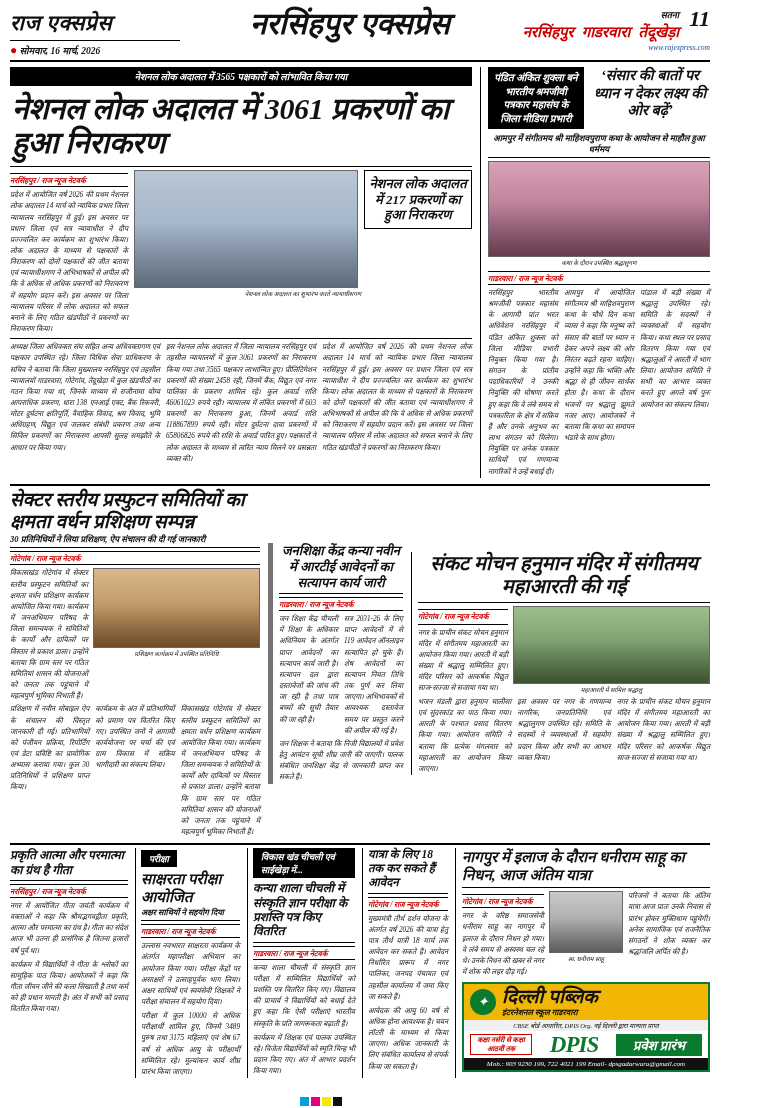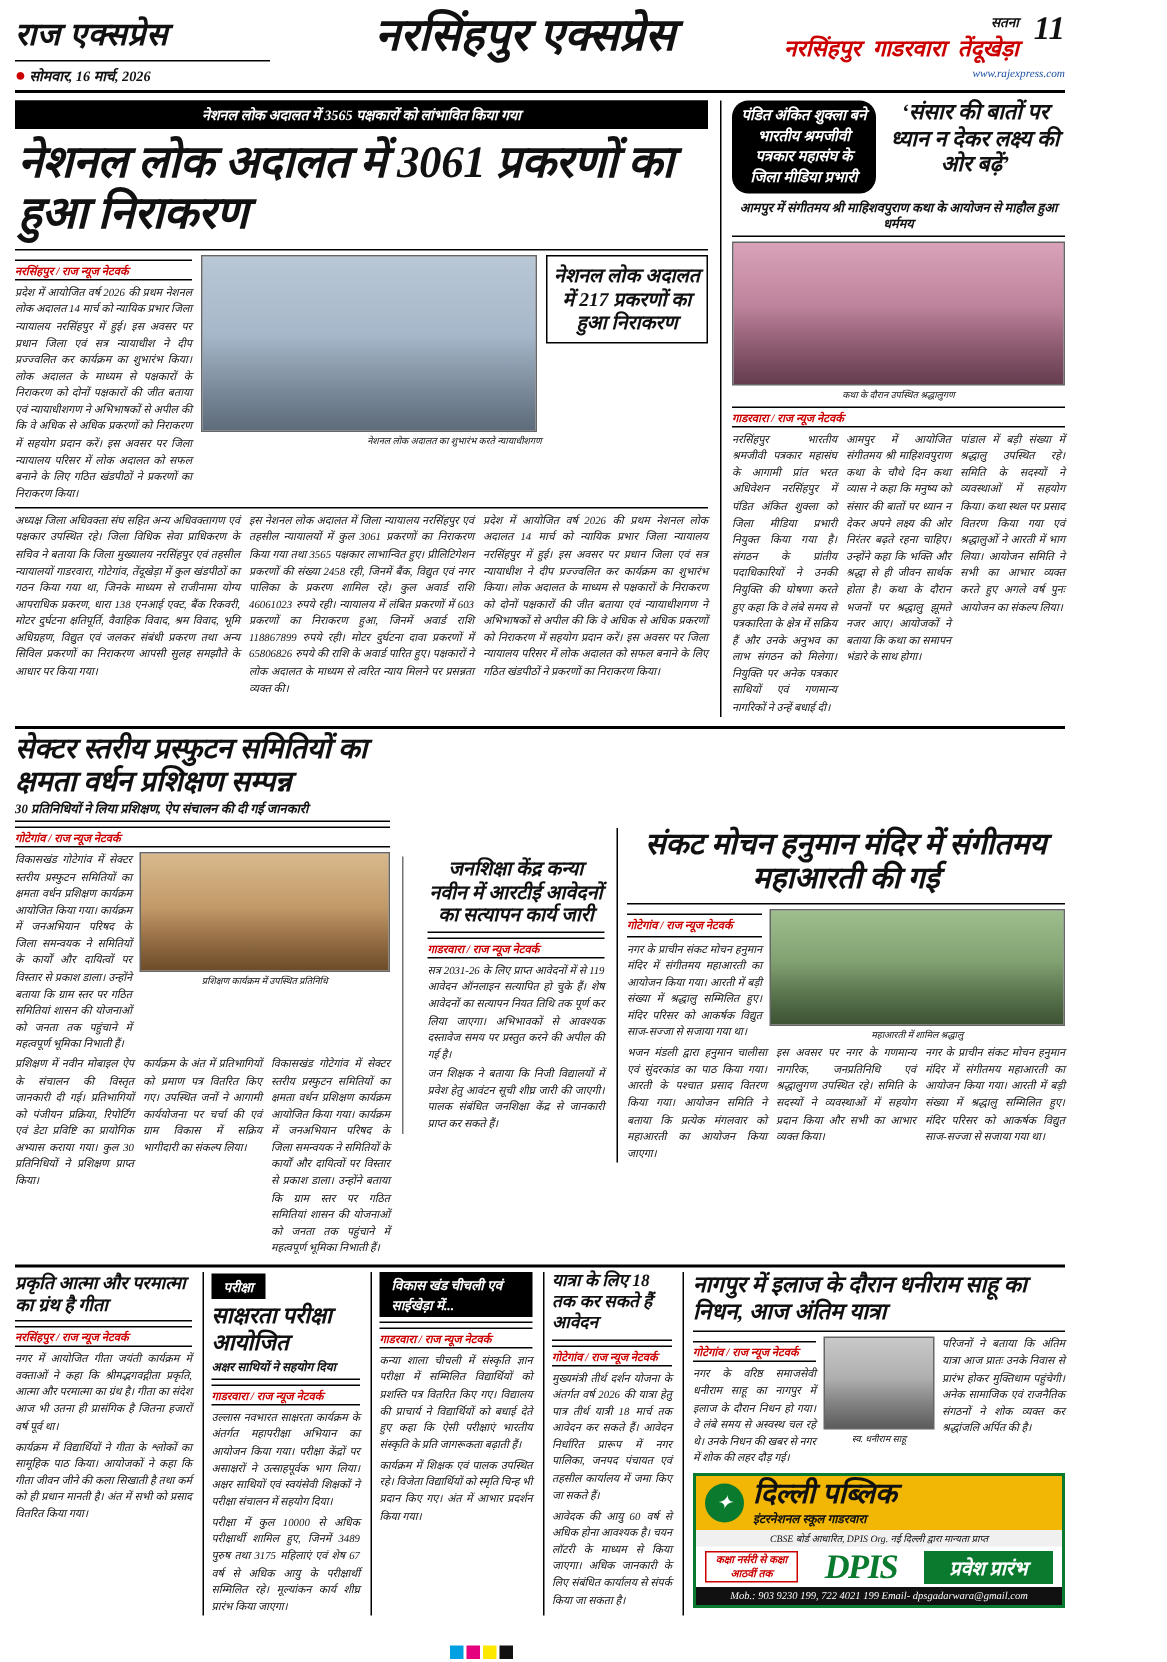--- a/index.html
+++ b/index.html
@@ -47,21 +47,21 @@
   .lead-kicker { border:1px solid #000; background:#000; color:#fff; font-size:9.5px; font-weight:bold; text-align:center; padding:2px 0; }
   .lead-head { font-size:30px; font-weight:bold; line-height:1.12; letter-spacing:-0.3px; padding:6px 2px 4px; }
   .lead-area { display:flex; gap:6px; }
   .lead-text-col { width:118px; }
   .lead-mid { flex:1; }
   .lead-photo { height:118px; }
   .cap { font-size:6.2px; text-align:center; padding:1px 0; }
   .box-head { border:1px solid #000; font-size:13px; font-weight:bold; text-align:center; line-height:1.2; padding:5px 4px; }
 
   
-  .rt-head-black { background:#000; color:#fff; font-size:10px; font-weight:bold; line-height:1.35; padding:4px 5px; text-align:center;border-radius:11px;}
+  .rt-head-black { background:#000; color:#fff; font-size:10px; font-weight:bold; line-height:1.35; padding:4px 5px; text-align:center;}
   .rt-head { font-size:14.5px; font-weight:bold; line-height:1.22; text-align:center; }
   .rt-sub { font-size:8.5px; font-weight:bold; text-align:center; margin-top:3px; }
 
   
   .sec-head-big { font-size:19px; font-weight:bold; line-height:1.18; }
   .sec-sub { font-size:8.5px; font-weight:bold; }
   .sec-head-mid { font-size:13px; font-weight:bold; line-height:1.2; text-align:center;}
   .sec-head-right { font-size:20px; font-weight:bold; line-height:1.18; text-align:center;}
 
   
@@ -186,25 +186,26 @@
           <div class="cap">प्रशिक्षण कार्यक्रम में उपस्थित प्रतिनिधि</div>
         </div>
       </div>
       <div class="cols" style="margin-top:2px;">
         <div class="col body-text">प्रशिक्षण में नवीन मोबाइल ऐप के संचालन की विस्तृत जानकारी दी गई। प्रतिभागियों को पंजीयन प्रक्रिया, रिपोर्टिंग एवं डेटा प्रविष्टि का प्रायोगिक अभ्यास कराया गया। कुल 30 प्रतिनिधियों ने प्रशिक्षण प्राप्त किया।</div>
         <div class="col body-text">कार्यक्रम के अंत में प्रतिभागियों को प्रमाण पत्र वितरित किए गए। उपस्थित जनों ने आगामी कार्ययोजना पर चर्चा की एवं ग्राम विकास में सक्रिय भागीदारी का संकल्प लिया।</div>
         <div class="col body-text">विकासखंड गोटेगांव में सेक्टर स्तरीय प्रस्फुटन समितियों का क्षमता वर्धन प्रशिक्षण कार्यक्रम आयोजित किया गया। कार्यक्रम में जनअभियान परिषद के जिला समन्वयक ने समितियों के कार्यों और दायित्वों पर विस्तार से प्रकाश डाला। उन्होंने बताया कि ग्राम स्तर पर गठित समितियां शासन की योजनाओं को जनता तक पहुंचाने में महत्वपूर्ण भूमिका निभाती हैं।</div>
       </div>
     </div>
 
-    <div style="width:135px; border-left:1px solid #737373; padding-left:16px;">
+    <div style="width:135px; border-left:5px solid #737373; padding-left:6px;">
       <div class="sec-head-mid">जनशिक्षा केंद्र कन्या नवीन में आरटीई आवेदनों का सत्यापन कार्य जारी</div>
       <div class="rule"></div>
       <div class="byline"><span class="red">गाडरवारा / राज न्यूज नेटवर्क</span></div>
       <div class="cols">
+        <div class="col body-text">जन शिक्षा केंद्र चीचली में शिक्षा के अधिकार अधिनियम के अंतर्गत प्राप्त आवेदनों का सत्यापन कार्य जारी है। सत्यापन दल द्वारा दस्तावेजों की जांच की जा रही है तथा पात्र बच्चों की सूची तैयार की जा रही है।</div>
         <div class="col body-text">सत्र 2031-26 के लिए प्राप्त आवेदनों में से 119 आवेदन ऑनलाइन सत्यापित हो चुके हैं। शेष आवेदनों का सत्यापन नियत तिथि तक पूर्ण कर लिया जाएगा। अभिभावकों से आवश्यक दस्तावेज समय पर प्रस्तुत करने की अपील की गई है।</div>
       </div>
       <div class="body-text" style="margin-top:2px;">जन शिक्षक ने बताया कि निजी विद्यालयों में प्रवेश हेतु आवंटन सूची शीघ्र जारी की जाएगी। पालक संबंधित जनशिक्षा केंद्र से जानकारी प्राप्त कर सकते हैं।</div>
     </div>
 
     <div style="flex:1; border-left:1px solid #000; padding-left:6px;">
       <div class="sec-head-right">संकट मोचन हनुमान मंदिर में संगीतमय महाआरती की गई</div>
       <div class="rule"></div>
       <div style="display:flex; gap:5px;">
         <div style="width:90px;" class="body-text">
@@ -243,20 +244,21 @@
       <div class="bot-head" style="margin-top:3px; font-size:15px;">साक्षरता परीक्षा आयोजित</div>
       <div class="sec-sub" style="font-size:8px;">अक्षर साथियों ने सहयोग दिया</div>
       <div class="rule"></div>
       <div class="byline"><span class="red">गाडरवारा / राज न्यूज नेटवर्क</span></div>
       <div class="body-text">उल्लास नवभारत साक्षरता कार्यक्रम के अंतर्गत महापरीक्षा अभियान का आयोजन किया गया। परीक्षा केंद्रों पर असाक्षरों ने उत्साहपूर्वक भाग लिया। अक्षर साथियों एवं स्वयंसेवी शिक्षकों ने परीक्षा संचालन में सहयोग दिया।</div>
       <div class="body-text" style="margin-top:3px;">परीक्षा में कुल 10000 से अधिक परीक्षार्थी शामिल हुए, जिनमें 3489 पुरुष तथा 3175 महिलाएं एवं शेष 67 वर्ष से अधिक आयु के परीक्षार्थी सम्मिलित रहे। मूल्यांकन कार्य शीघ्र प्रारंभ किया जाएगा।</div>
     </div>
 
     <div style="width:108px; border-left:1px solid #000; padding-left:5px;">
       <div class="tag">विकास खंड चीचली एवं साईखेड़ा में...</div>
+      <div class="bot-head" style="margin-top:3px;">कन्या शाला चीचली में संस्कृति ज्ञान परीक्षा के प्रशस्ति पत्र किए वितरित</div>
       <div class="rule"></div>
       <div class="byline"><span class="red">गाडरवारा / राज न्यूज नेटवर्क</span></div>
       <div class="body-text">कन्या शाला चीचली में संस्कृति ज्ञान परीक्षा में सम्मिलित विद्यार्थियों को प्रशस्ति पत्र वितरित किए गए। विद्यालय की प्राचार्य ने विद्यार्थियों को बधाई देते हुए कहा कि ऐसी परीक्षाएं भारतीय संस्कृति के प्रति जागरूकता बढ़ाती हैं।</div>
       <div class="body-text" style="margin-top:3px;">कार्यक्रम में शिक्षक एवं पालक उपस्थित रहे। विजेता विद्यार्थियों को स्मृति चिन्ह भी प्रदान किए गए। अंत में आभार प्रदर्शन किया गया।</div>
     </div>
 
     <div style="width:86px; border-left:1px solid #000; padding-left:5px;">
       <div class="bot-head" style="font-size:11.5px;">यात्रा के लिए 18 तक कर सकते हैं आवेदन</div>
       <div class="rule"></div>
       <div class="byline"><span class="red">गोटेगांव / राज न्यूज नेटवर्क</span></div>

